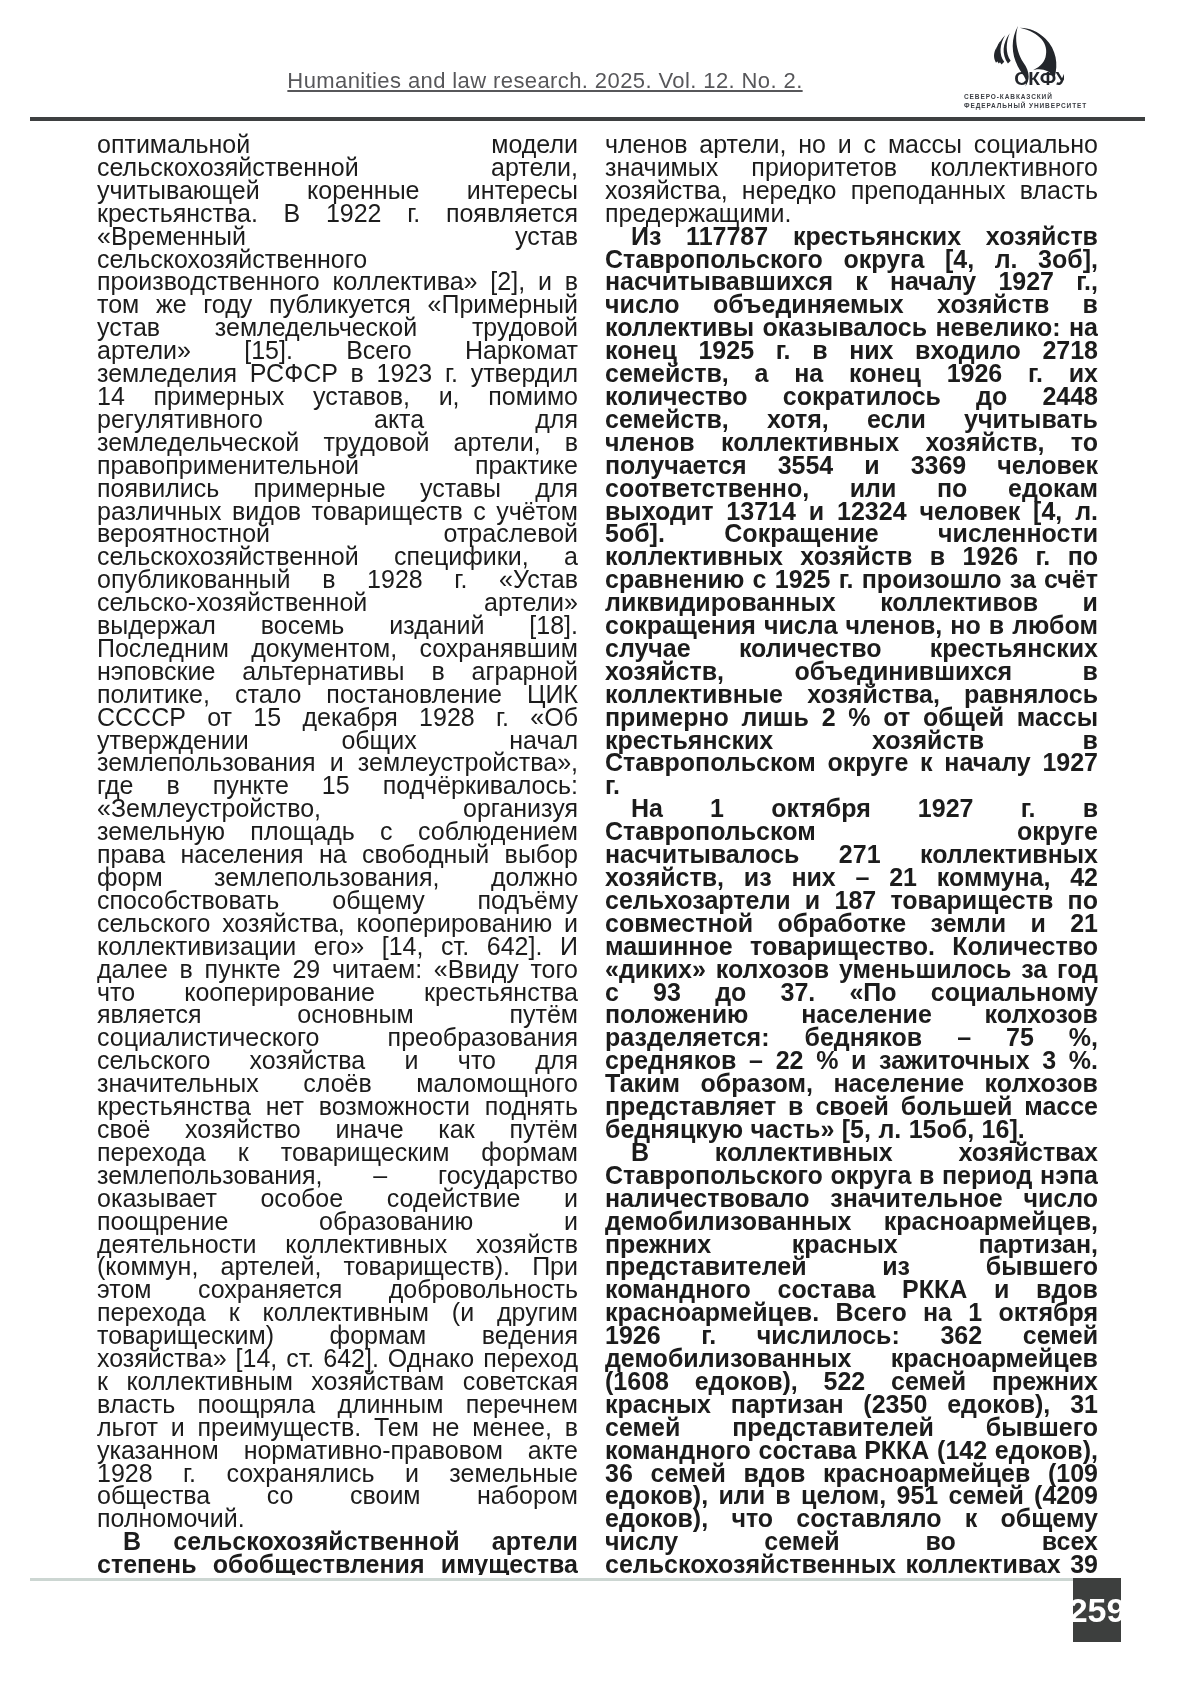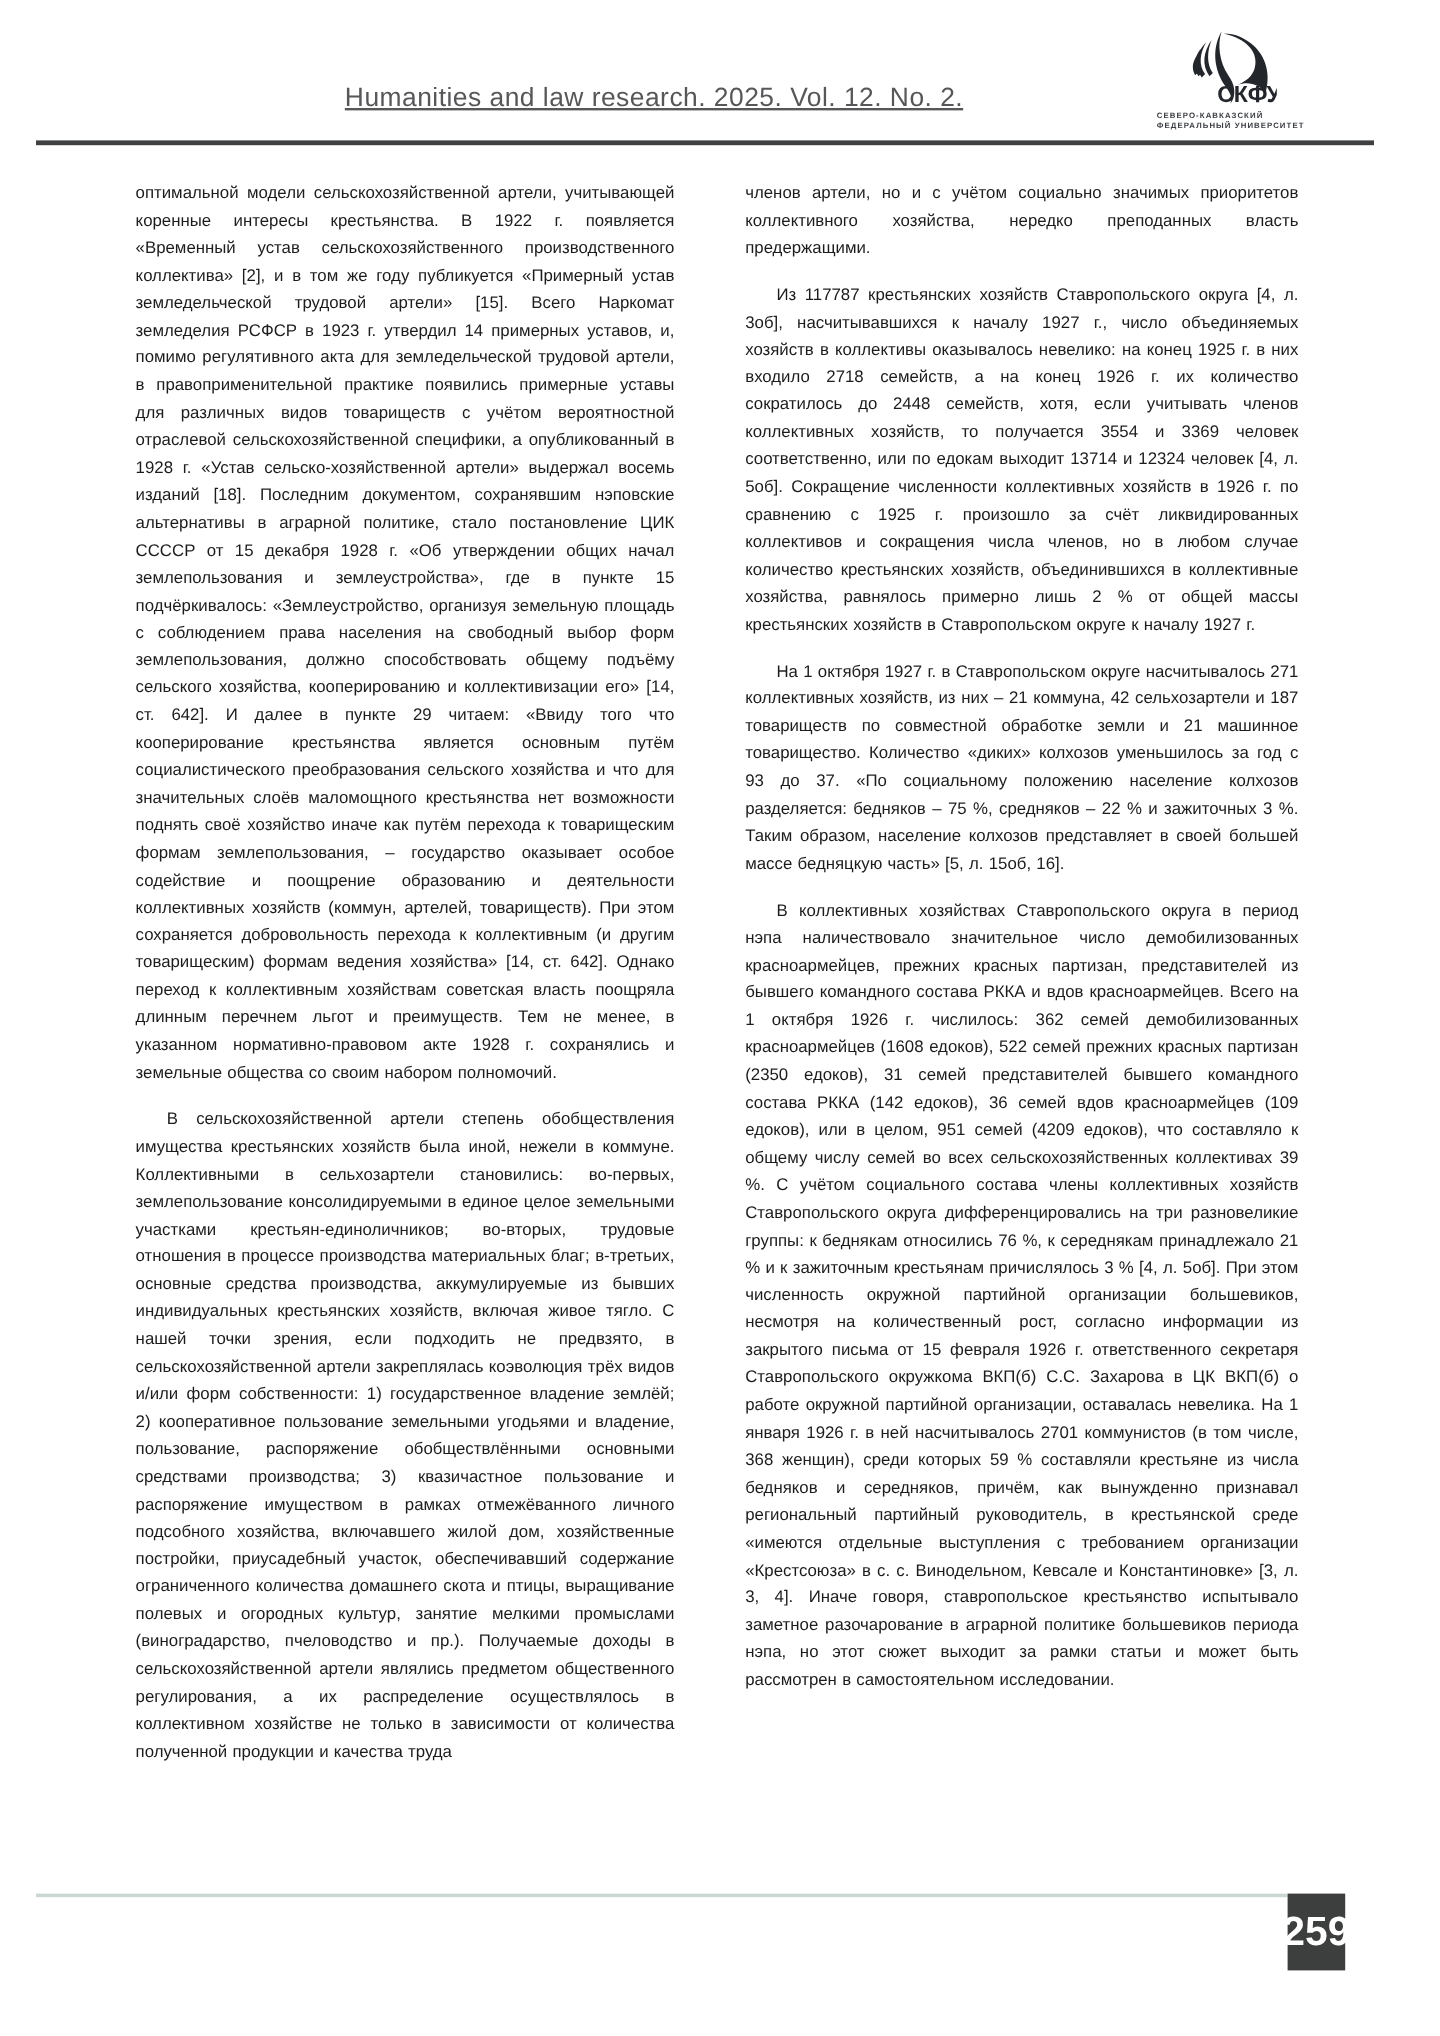--- a/index.html
+++ b/index.html
@@ -58,29 +58,29 @@
     left: 97px;
     display: flex;
     gap: 27px;
     max-height: 1442px;
     overflow: hidden;
   }
   .col { overflow: hidden; max-height: 1442px; }
   .col-left  { width: 481px; }
   .col-right { width: 493px; }
   .col p {
-    margin: 16px;
-    font-size: 14px;
+    margin: 0;
+    font-size: 25px;
     line-height: 22.9px;
     text-align: justify;
     hyphens: auto;
     -webkit-hyphens: auto;
     word-spacing: 0.5px;
   }
-  .col p.indent { text-indent: 26px; }
+  .col p.indent { text-indent: 26px; font-weight: bold; }
 
   
   .footer-rule {
     position: absolute;
     top: 1578px;
     left: 30px;
     width: 1043px;
     height: 3px;
     background: #ccd6d2;
   }
@@ -127,21 +127,21 @@
   </div>
 
   <div class="header-rule"></div>
 
   <div class="content">
     <div class="col col-left">
       <p>оптимальной модели сельскохозяйственной артели, учитывающей коренные интересы крестьянства. В 1922 г. появляется «Временный устав сельскохозяйственного производственного коллектива» [2], и в том же году публикуется «Примерный устав земледельческой трудовой артели» [15]. Всего Наркомат земледелия РСФСР в 1923 г. утвердил 14 примерных уставов, и, помимо регулятивного акта для земледельческой трудовой артели, в правоприменительной практике появились примерные уставы для различных видов товариществ с учётом вероятностной отраслевой сельскохозяйственной специфики, а опубликованный в 1928 г. «Устав сельско-хозяйственной артели» выдержал восемь изданий [18]. Последним документом, сохранявшим нэповские альтернативы в аграрной политике, стало постановление ЦИК ССССР от 15 декабря 1928 г. «Об утверждении общих начал землепользования и землеустройства», где в пункте 15 подчёркивалось: «Землеустройство, организуя земельную площадь с соблюдением права населения на свободный выбор форм землепользования, должно способствовать общему подъёму сельского хозяйства, кооперированию и коллективизации его» [14, ст. 642]. И далее в пункте 29 читаем: «Ввиду того что кооперирование крестьянства является основным путём социалистического преобразования сельского хозяйства и что для значительных слоёв маломощного крестьянства нет возможности поднять своё хозяйство иначе как путём перехода к товарищеским формам землепользования, – государство оказывает особое содействие и поощрение образованию и деятельности коллективных хозяйств (коммун, артелей, товариществ). При этом сохраняется добровольность перехода к коллективным (и другим товарищеским) формам ведения хозяйства» [14, ст. 642]. Однако переход к коллективным хозяйствам советская власть поощряла длинным перечнем льгот и преимуществ. Тем не менее, в указанном нормативно-правовом акте 1928 г. сохранялись и земельные общества со своим набором полномочий.</p>
       <p class="indent">В сельскохозяйственной артели степень обобществления имущества крестьянских хозяйств была иной, нежели в коммуне. Коллективными в сельхозартели становились: во-первых, землепользование консолидируемыми в единое целое земельными участками крестьян-единоличников; во-вторых, трудовые отношения в процессе производства материальных благ; в-третьих, основные средства производства, аккумулируемые из бывших индивидуальных крестьянских хозяйств, включая живое тягло. С нашей точки зрения, если подходить не предвзято, в сельскохозяйственной артели закреплялась коэволюция трёх видов и/или форм собственности: 1) государственное владение землёй; 2) кооперативное пользование земельными угодьями и владение, пользование, распоряжение обобществлёнными основными средствами производства; 3) квазичастное пользование и распоряжение имуществом в рамках отмежёванного личного подсобного хозяйства, включавшего жилой дом, хозяйственные постройки, приусадебный участок, обеспечивавший содержание ограниченного количества домашнего скота и птицы, выращивание полевых и огородных культур, занятие мелкими промыслами (виноградарство, пчеловодство и пр.). Получаемые доходы в сельскохозяйственной артели являлись предметом общественного регулирования, а их распределение осуществлялось в коллективном хозяйстве не только в зависимости от количества полученной продукции и качества труда</p>
     </div>
     <div class="col col-right">
-      <p>членов артели, но и с учётом социально значимых приоритетов коллективного хозяйства, нередко преподанных власть предержащими.</p>
+      <p>членов артели, но и с массы социально значимых приоритетов коллективного хозяйства, нередко преподанных власть предержащими.</p>
       <p class="indent">Из 117787 крестьянских хозяйств Ставропольского округа [4, л. 3об], насчитывавшихся к началу 1927 г., число объединяемых хозяйств в коллективы оказывалось невелико: на конец 1925 г. в них входило 2718 семейств, а на конец 1926 г. их количество сократилось до 2448 семейств, хотя, если учитывать членов коллективных хозяйств, то получается 3554 и 3369 человек соответственно, или по едокам выходит 13714 и 12324 человек [4, л. 5об]. Сокращение численности коллективных хозяйств в 1926 г. по сравнению с 1925 г. произошло за счёт ликвидированных коллективов и сокращения числа членов, но в любом случае количество крестьянских хозяйств, объединившихся в коллективные хозяйства, равнялось примерно лишь 2 % от общей массы крестьянских хозяйств в Ставропольском округе к началу 1927 г.</p>
       <p class="indent">На 1 октября 1927 г. в Ставропольском округе насчитывалось 271 коллективных хозяйств, из них – 21 коммуна, 42 сельхозартели и 187 товариществ по совместной обработке земли и 21 машинное товарищество. Количество «диких» колхозов уменьшилось за год с 93 до 37. «По социальному положению население колхозов разделяется: бедняков – 75 %, средняков – 22 % и зажиточных 3 %. Таким образом, население колхозов представляет в своей большей массе бедняцкую часть» [5, л. 15об, 16].</p>
       <p class="indent">В коллективных хозяйствах Ставропольского округа в период нэпа наличествовало значительное число демобилизованных красноармейцев, прежних красных партизан, представителей из бывшего командного состава РККА и вдов красноармейцев. Всего на 1 октября 1926 г. числилось: 362 семей демобилизованных красноармейцев (1608 едоков), 522 семей прежних красных партизан (2350 едоков), 31 семей представителей бывшего командного состава РККА (142 едоков), 36 семей вдов красноармейцев (109 едоков), или в целом, 951 семей (4209 едоков), что составляло к общему числу семей во всех сельскохозяйственных коллективах 39 %. С учётом социального состава члены коллективных хозяйств Ставропольского округа дифференцировались на три разновеликие группы: к беднякам относились 76 %, к середнякам принадлежало 21 % и к зажиточным крестьянам причислялось 3 % [4, л. 5об]. При этом численность окружной партийной организации большевиков, несмотря на количественный рост, согласно информации из закрытого письма от 15 февраля 1926 г. ответственного секретаря Ставропольского окружкома ВКП(б) С.С. Захарова в ЦК ВКП(б) о работе окружной партийной организации, оставалась невелика. На 1 января 1926 г. в ней насчитывалось 2701 коммунистов (в том числе, 368 женщин), среди которых 59 % составляли крестьяне из числа бедняков и середняков, причём, как вынужденно признавал региональный партийный руководитель, в крестьянской среде «имеются отдельные выступления с требованием организации «Крестсоюза» в с. с. Винодельном, Кевсале и Константиновке» [3, л. 3, 4]. Иначе говоря, ставропольское крестьянство испытывало заметное разочарование в аграрной политике большевиков периода нэпа, но этот сюжет выходит за рамки статьи и может быть рассмотрен в самостоятельном исследовании.</p>
 
     </div>
   </div>
 
   <div class="footer-rule"></div>
   <div class="page-number-box">
     <span>259</span>

